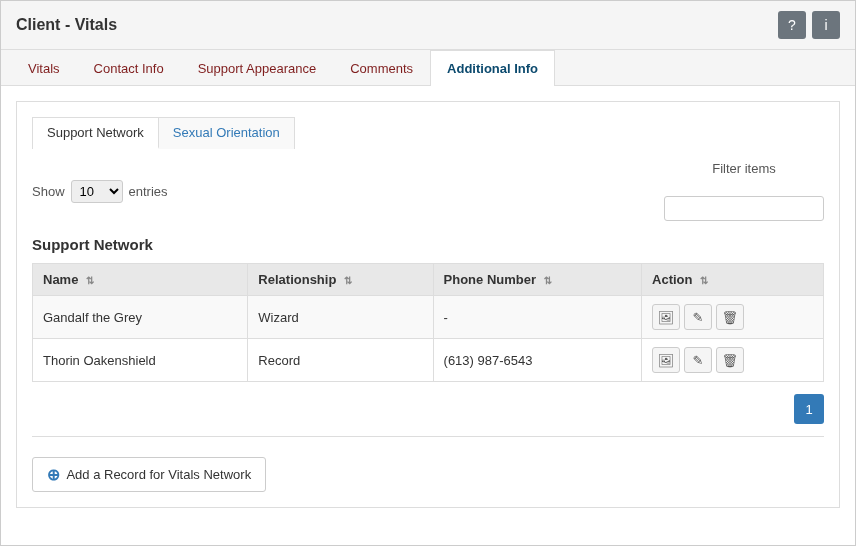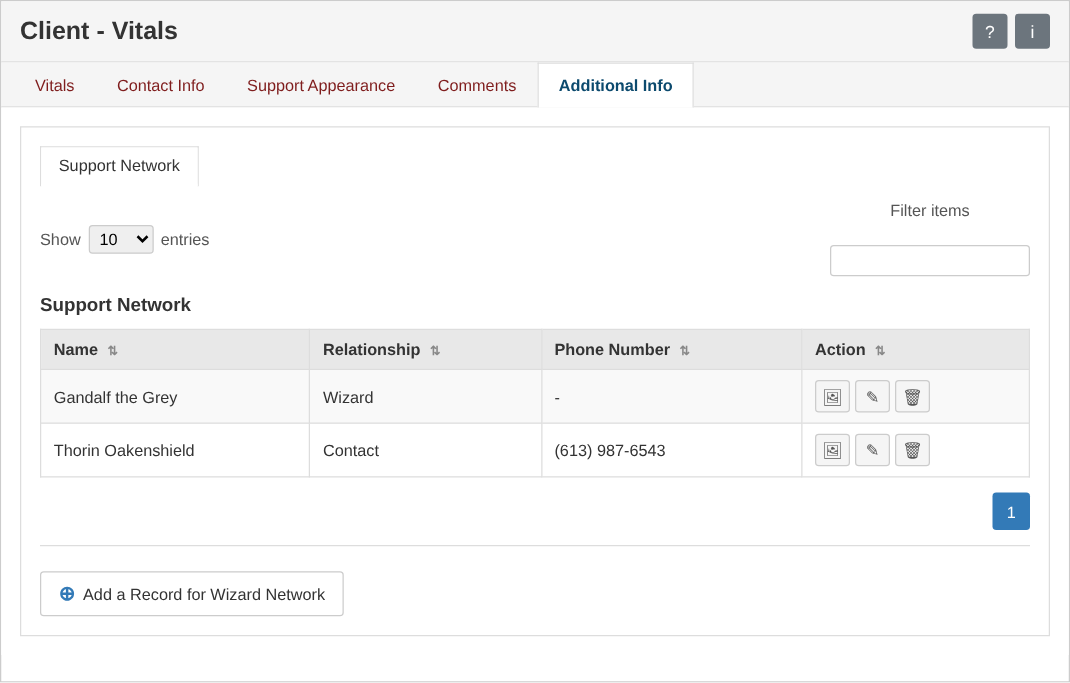--- a/index.html
+++ b/index.html
@@ -18,21 +18,21 @@
     
     .header {
       background: #f5f5f5;
       border-bottom: 1px solid #ddd;
       padding: 10px 15px;
       display: flex;
       align-items: center;
       justify-content: space-between;
     }
     .header-title {
-      font-size: 20px;
+      font-size: 16px;
       font-weight: bold;
       color: #333;
     }
     .header-icons {
       display: flex;
       gap: 6px;
     }
     .header-icon-btn {
       width: 28px;
       height: 28px;
@@ -265,20 +265,21 @@
     <div class="tab active">Additional Info</div>
   </div>
 
   <div class="content">
 
     <div class="panel">
 
       
       <div class="sub-tabs">
         <div class="sub-tab active">Support Network</div>
+        <div class="sub-tab">Sexual Orientation</div>
       </div>
 
       
       <div class="controls-row" style="margin-top:12px;">
         <div class="show-entries">
           <span>Show</span>
           <select>
             <option>10</option>
             <option>5</option>
             <option>25</option>
@@ -322,21 +323,21 @@
               <td>
                 <div class="action-cell">
                   <button class="action-btn">🖼</button>
                   <button class="action-btn">✎</button>
                   <button class="action-btn">🗑</button>
                 </div>
               </td>
             </tr>
             <tr>
               <td>Thorin Oakenshield</td>
-              <td>Contact</td>
+              <td>Record</td>
               <td>(613) 987-6543</td>
               <td>
                 <div class="action-cell">
                   <button class="action-btn">🖼</button>
                   <button class="action-btn">✎</button>
                   <button class="action-btn">🗑</button>
                 </div>
               </td>
             </tr>
           </tbody>
@@ -347,18 +348,18 @@
         <button class="page-btn">
           <span>1</span>
         </button>
       </div>
 
       <hr class="divider">
 
       
       <button class="add-record-btn">
         <span class="add-icon">⊕</span>
-        <span>Add a Record for Wizard Network</span>
+        <span>Add a Record for Vitals Network</span>
       </button>
 
     </div>
   </div>
 </div>
 
 </body></html>

